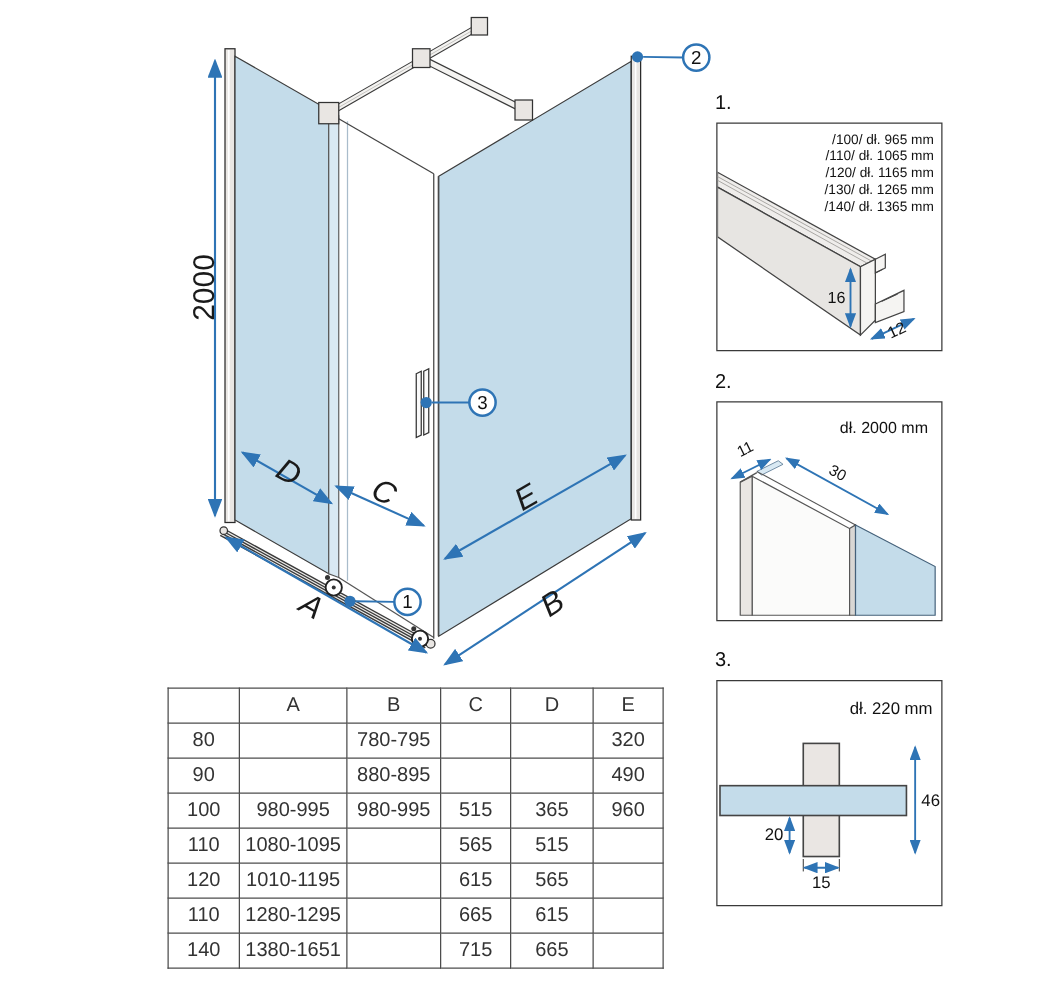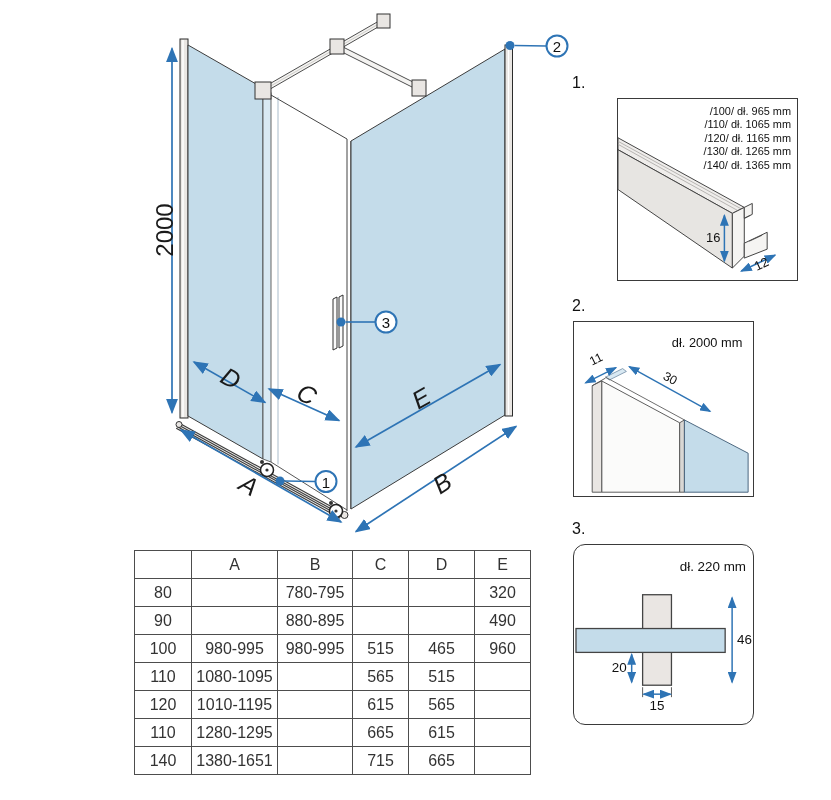--- a/index.html
+++ b/index.html
@@ -112,21 +112,21 @@
     </g>
     <g>
       <circle cx="280" cy="481" r="4.5" fill="#2e74b5"></circle>
       <line x1="284.5" y1="481" x2="315.5" y2="481.5" stroke="#2e74b5" stroke-width="1.6"></line>
       <circle cx="326" cy="481.5" r="10.5" fill="#fff" stroke="#2e74b5" stroke-width="2"></circle>
       <text x="326" y="482" text-anchor="middle" dominant-baseline="central" font-size="15" fill="#111">1</text>
     </g>
   </svg>
 
   <div class="detail-label" style="left:572px;top:74px;">1.</div>
-  <div class="detail-box" style="left:573px;top:98px;width:181px;height:183px;margin-left:44px;">
+  <div class="detail-box" style="left:573px;top:98px;width:181px;height:183px;">
     <svg viewBox="0 0 180 182">
       <defs>
         <marker id="m-d1" markerWidth="8" markerHeight="6" refX="7" refY="3" orient="auto-start-reverse">
           <path d="M0,0 L8,3 L0,6 Z" fill="#2e74b5"></path>
         </marker>
       </defs>
 
       <g>
         <polygon points="0,39 127,109 115,115 0,51" fill="#efedeb" stroke="#444" stroke-width="1"></polygon>
         <polygon points="0,51 115,115 115,170 0,91" fill="#e7e5e2" stroke="#444" stroke-width="1"></polygon>
@@ -173,21 +173,21 @@
         <line x1="29" y1="58" x2="112" y2="103" stroke="#555" stroke-width="0.9"></line>
       </g>
       <line x1="8" y1="64" x2="40" y2="48" stroke="#2e74b5" stroke-width="1.5" marker-start="url(#m-d2)" marker-end="url(#m-d2)"></line>
       <text transform="translate(21,43) rotate(-26)" text-anchor="middle" font-size="13" fill="#111">11</text>
       <line x1="54" y1="47" x2="139" y2="94" stroke="#2e74b5" stroke-width="1.5" marker-start="url(#m-d2)" marker-end="url(#m-d2)"></line>
       <text transform="translate(95,63) rotate(28)" text-anchor="middle" font-size="13" fill="#111">30</text>
     </svg>
   </div>
 
   <div class="detail-label" style="left:572px;top:520px;">3.</div>
-  <div class="detail-box" style="left:573px;top:544px;width:181px;height:181px;border-radius:12px;">
+  <div class="detail-box" style="left:573px;top:544px;width:181px;height:181px;">
     <svg viewBox="0 0 180 180">
       <defs>
         <marker id="m-d3" markerWidth="8" markerHeight="6" refX="7" refY="3" orient="auto-start-reverse">
           <path d="M0,0 L8,3 L0,6 Z" fill="#2e74b5"></path>
         </marker>
       </defs>
       <text x="173" y="26" text-anchor="end" font-size="13.5" fill="#111">dł. 220 mm</text>
       <g>
         <rect x="69" y="50" width="29" height="91" fill="#eae6e3" stroke="#444" stroke-width="1.3"></rect>
         <rect x="2" y="84" width="150" height="24" fill="#c4dcea" stroke="#444" stroke-width="1.3"></rect>
@@ -235,21 +235,21 @@
         <td>880-895</td>
         <td></td>
         <td></td>
         <td>490</td>
       </tr>
       <tr>
         <td>100</td>
         <td>980-995</td>
         <td>980-995</td>
         <td>515</td>
-        <td>465</td>
+        <td>365</td>
         <td>960</td>
       </tr>
       <tr>
         <td>110</td>
         <td>1080-1095</td>
         <td></td>
         <td>565</td>
         <td>515</td>
         <td></td>
       </tr>

